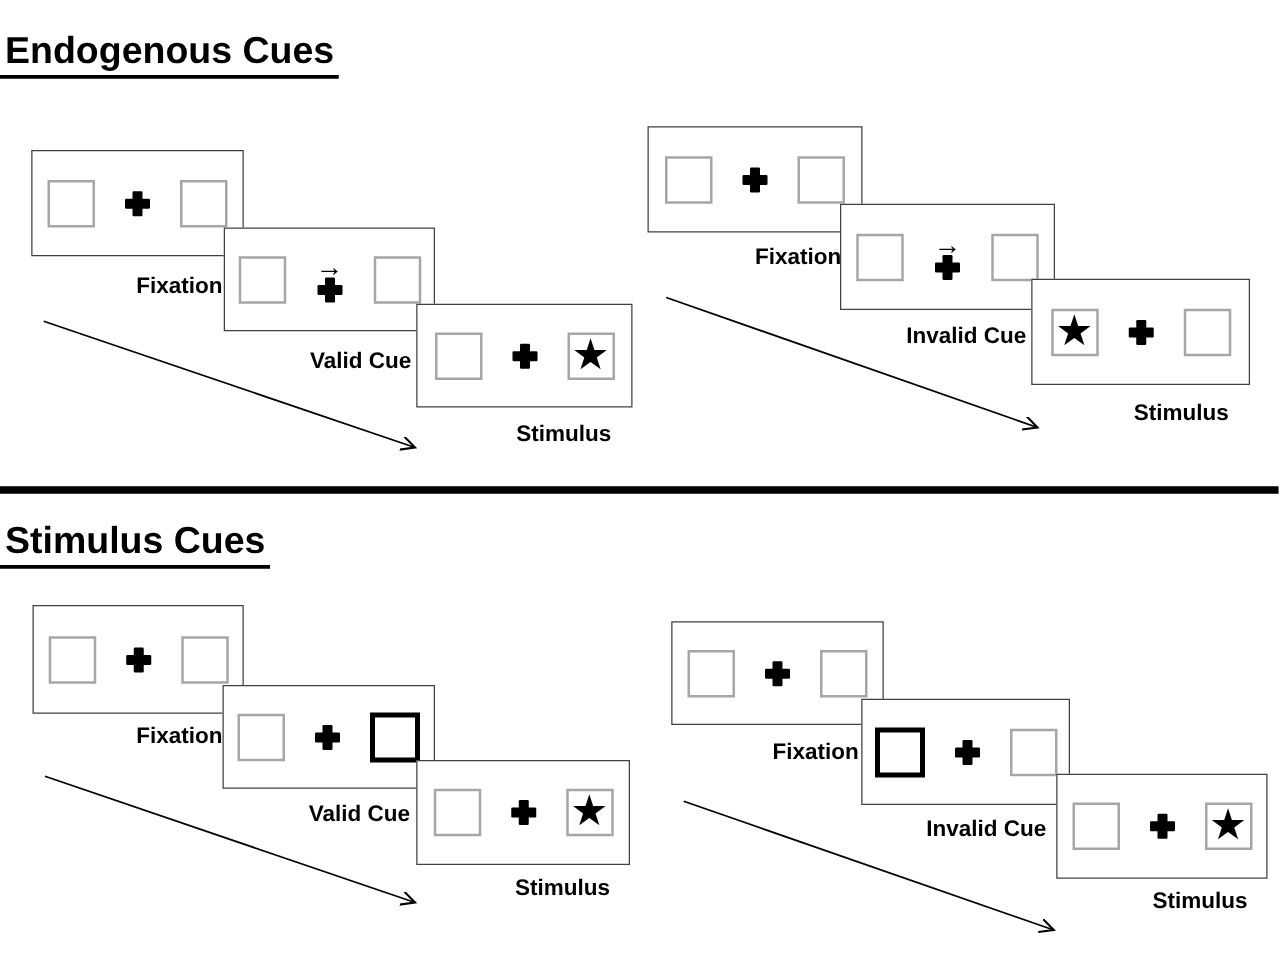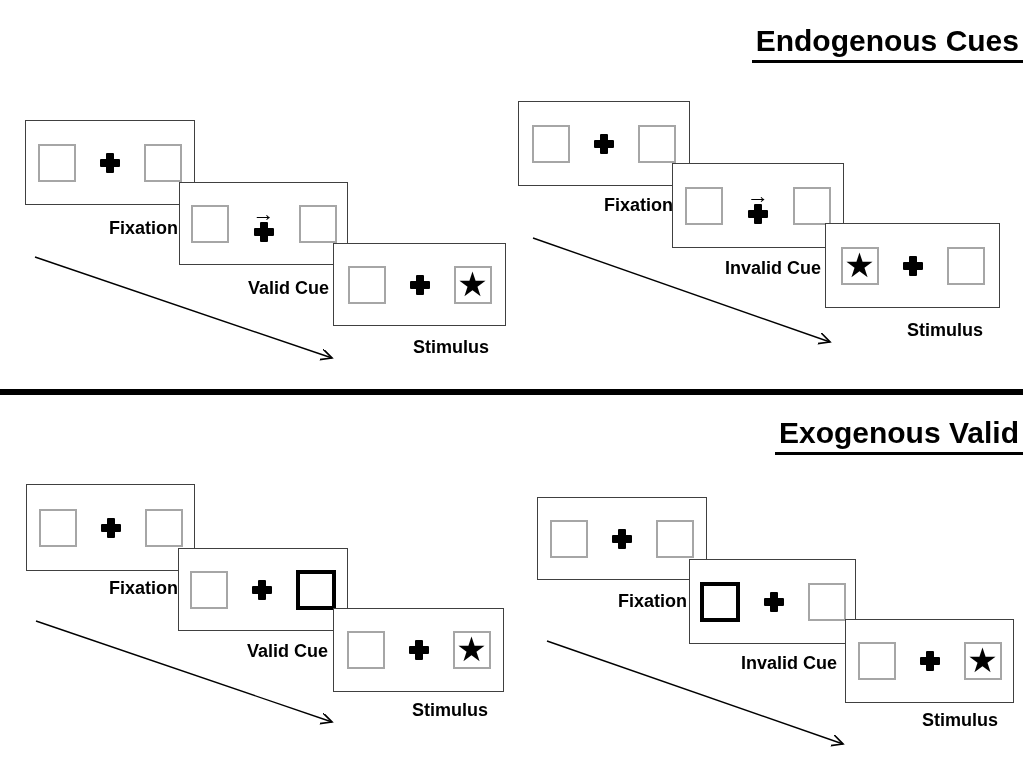--- a/index.html
+++ b/index.html
@@ -1,20 +1,20 @@
 <!DOCTYPE html>
 <html><head>
 <meta charset="utf-8">
 <style>
   * { margin:0; padding:0; box-sizing:border-box; }
   html,body { width:1023px; height:767px; background:#ffffff; overflow:hidden;
               font-family:"Liberation Sans", sans-serif; color:#000; }
   .stage { position:relative; width:1023px; height:767px; background:#fff; }
 
-  .section-title { position:absolute; left:0; width:1023px; text-align:right; }
+  .section-title { position:absolute; left:0; width:1023px; text-align:left; }
   .section-title span { display:inline-block; font-size:30px; font-weight:bold;
                         border-bottom:3px solid #000; padding:0 4px 2px 4px; }
 
   .divider { position:absolute; left:0; top:389px; width:1023px; height:6px; background:#000; }
 
   .panel { position:absolute; background:#fff; border:1.5px solid #404040;
            display:flex; align-items:center; justify-content:center; gap:24px; }
 
   .box { width:38px; height:38px; border:2px solid #a6a6a6; background:#fff;
          display:flex; align-items:center; justify-content:center; flex:0 0 auto; }
@@ -40,21 +40,21 @@
 </head>
 <body>
 
 <div class="stage">
 
   <div class="section-title" style="top:24px;">
     <span>Endogenous Cues</span>
   </div>
   <div class="divider"></div>
   <div class="section-title" style="top:416px;">
-    <span>Exogenous Valid</span>
+    <span>Stimulus Cues</span>
   </div>
 
   <div class="panel" style="left:25px; top:120px; width:170px; height:85px; z-index:1">
     <span class="box"></span>
     <span class="plus"></span>
     <span class="box"></span>
   </div>
   <div class="seq-label" style="left:38px; top:217px;">Fixation</div>
 
   <div class="panel" style="left:179px; top:182px; width:169px; height:83px; z-index:2">

